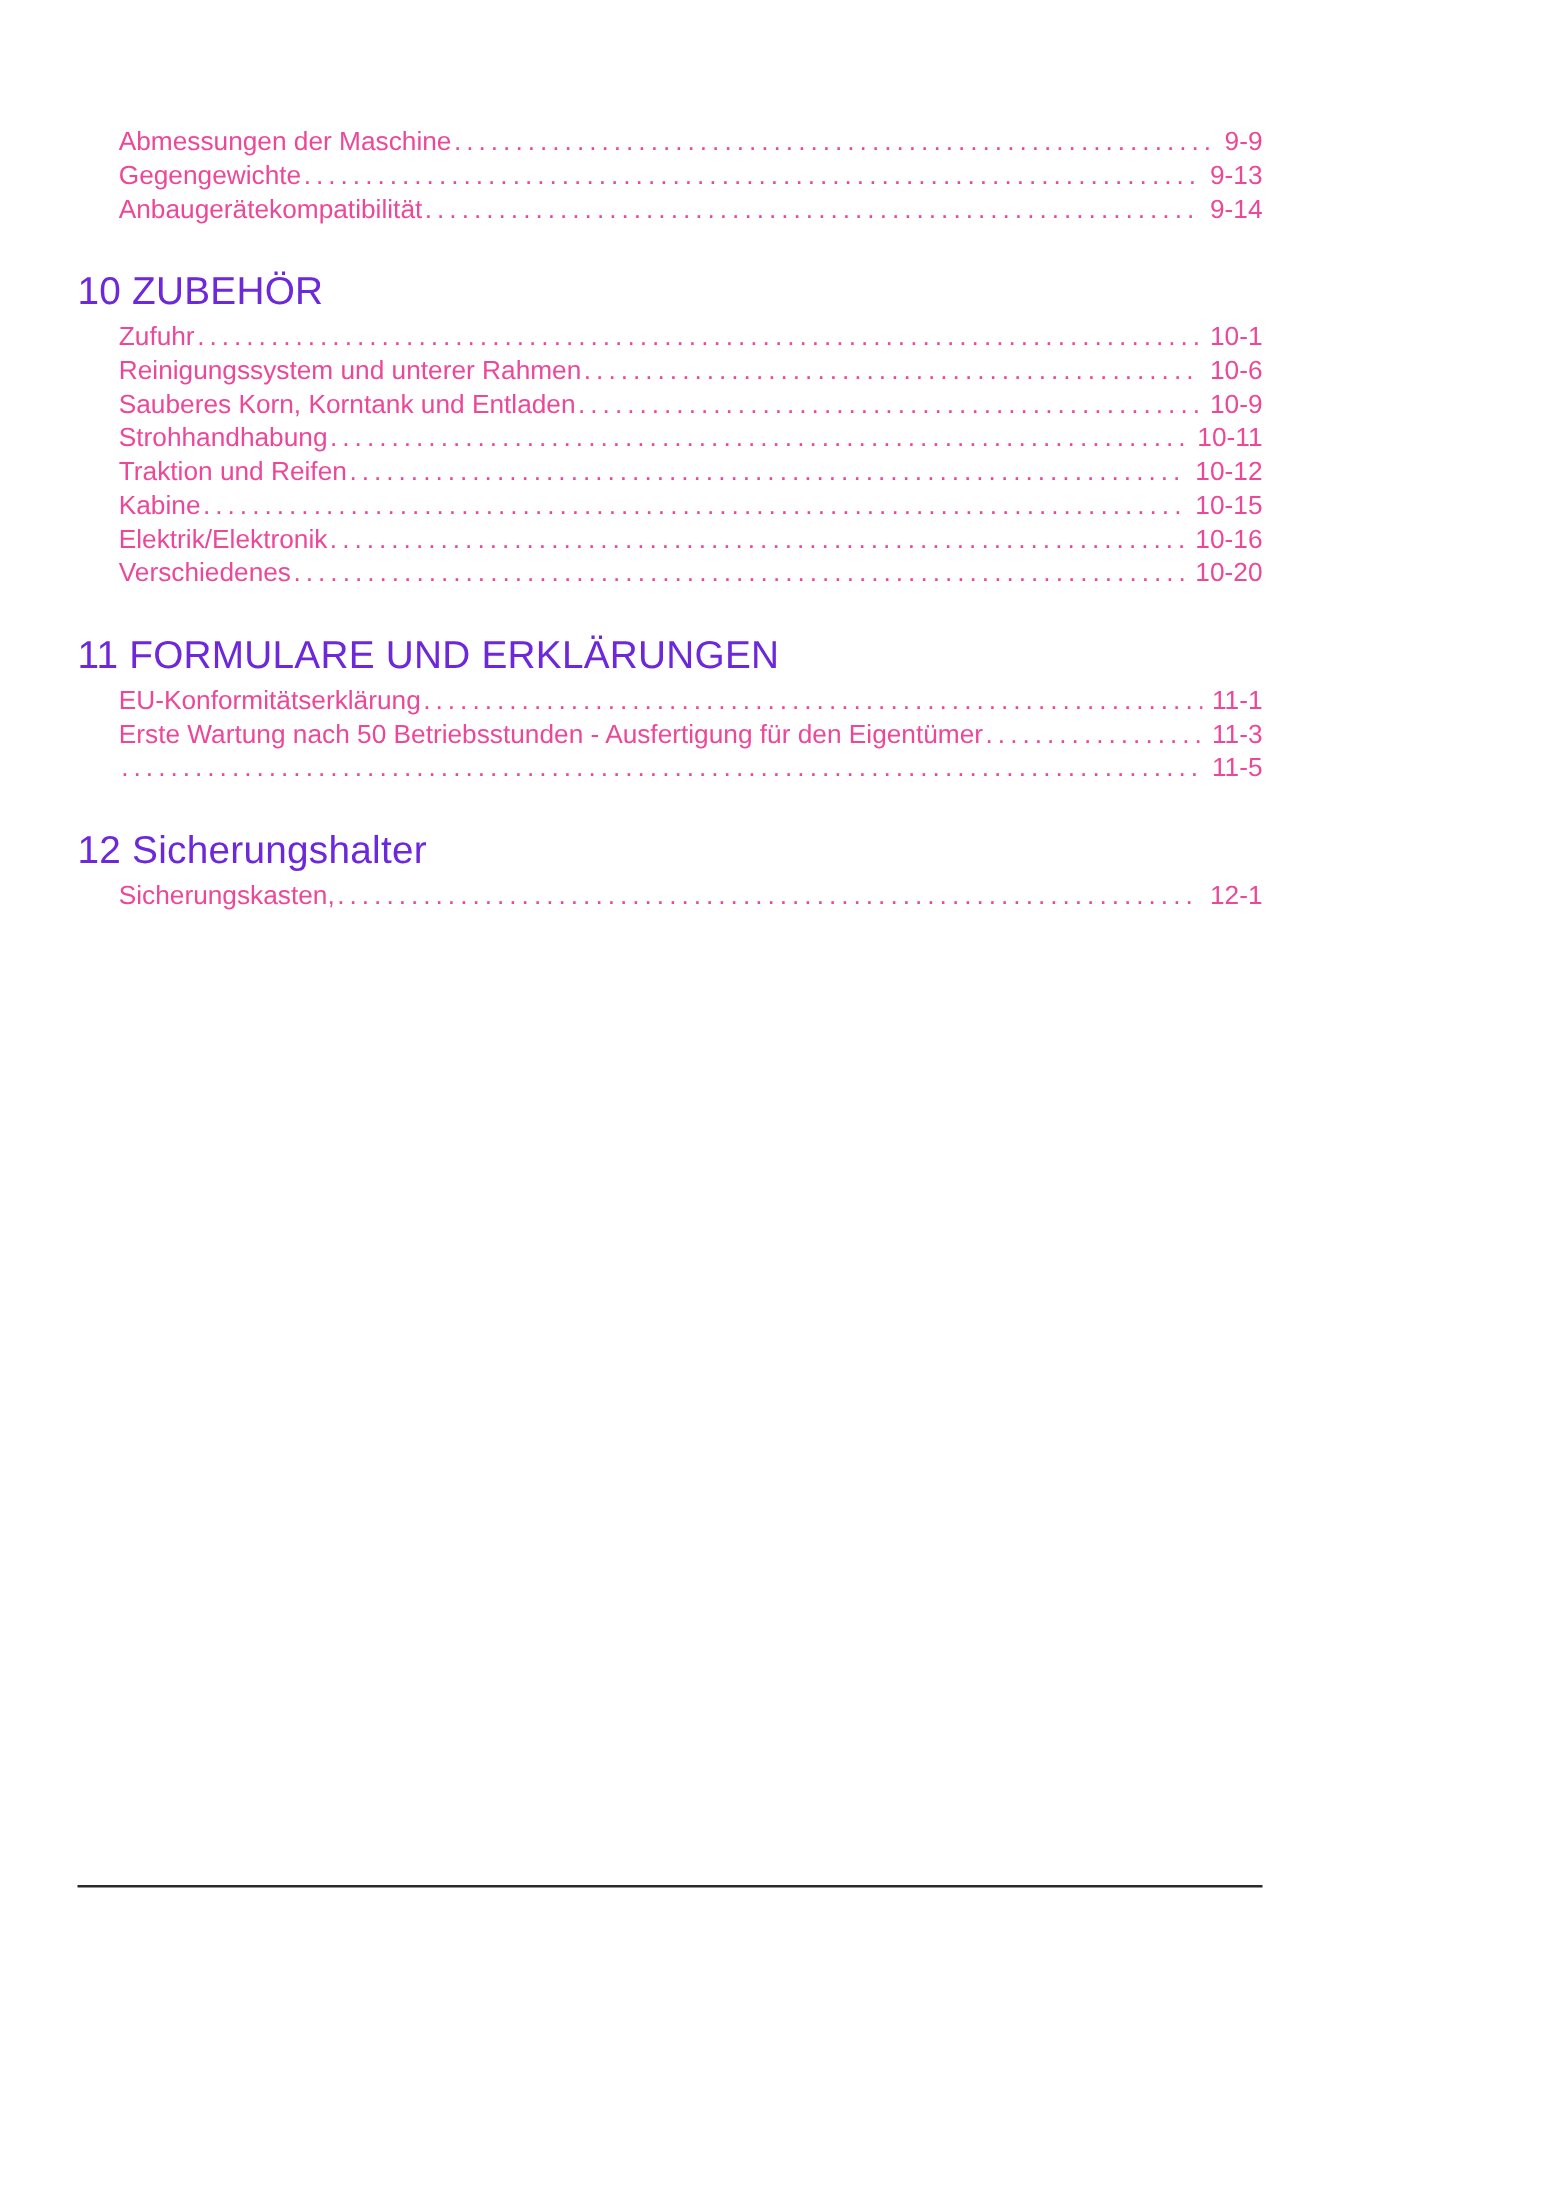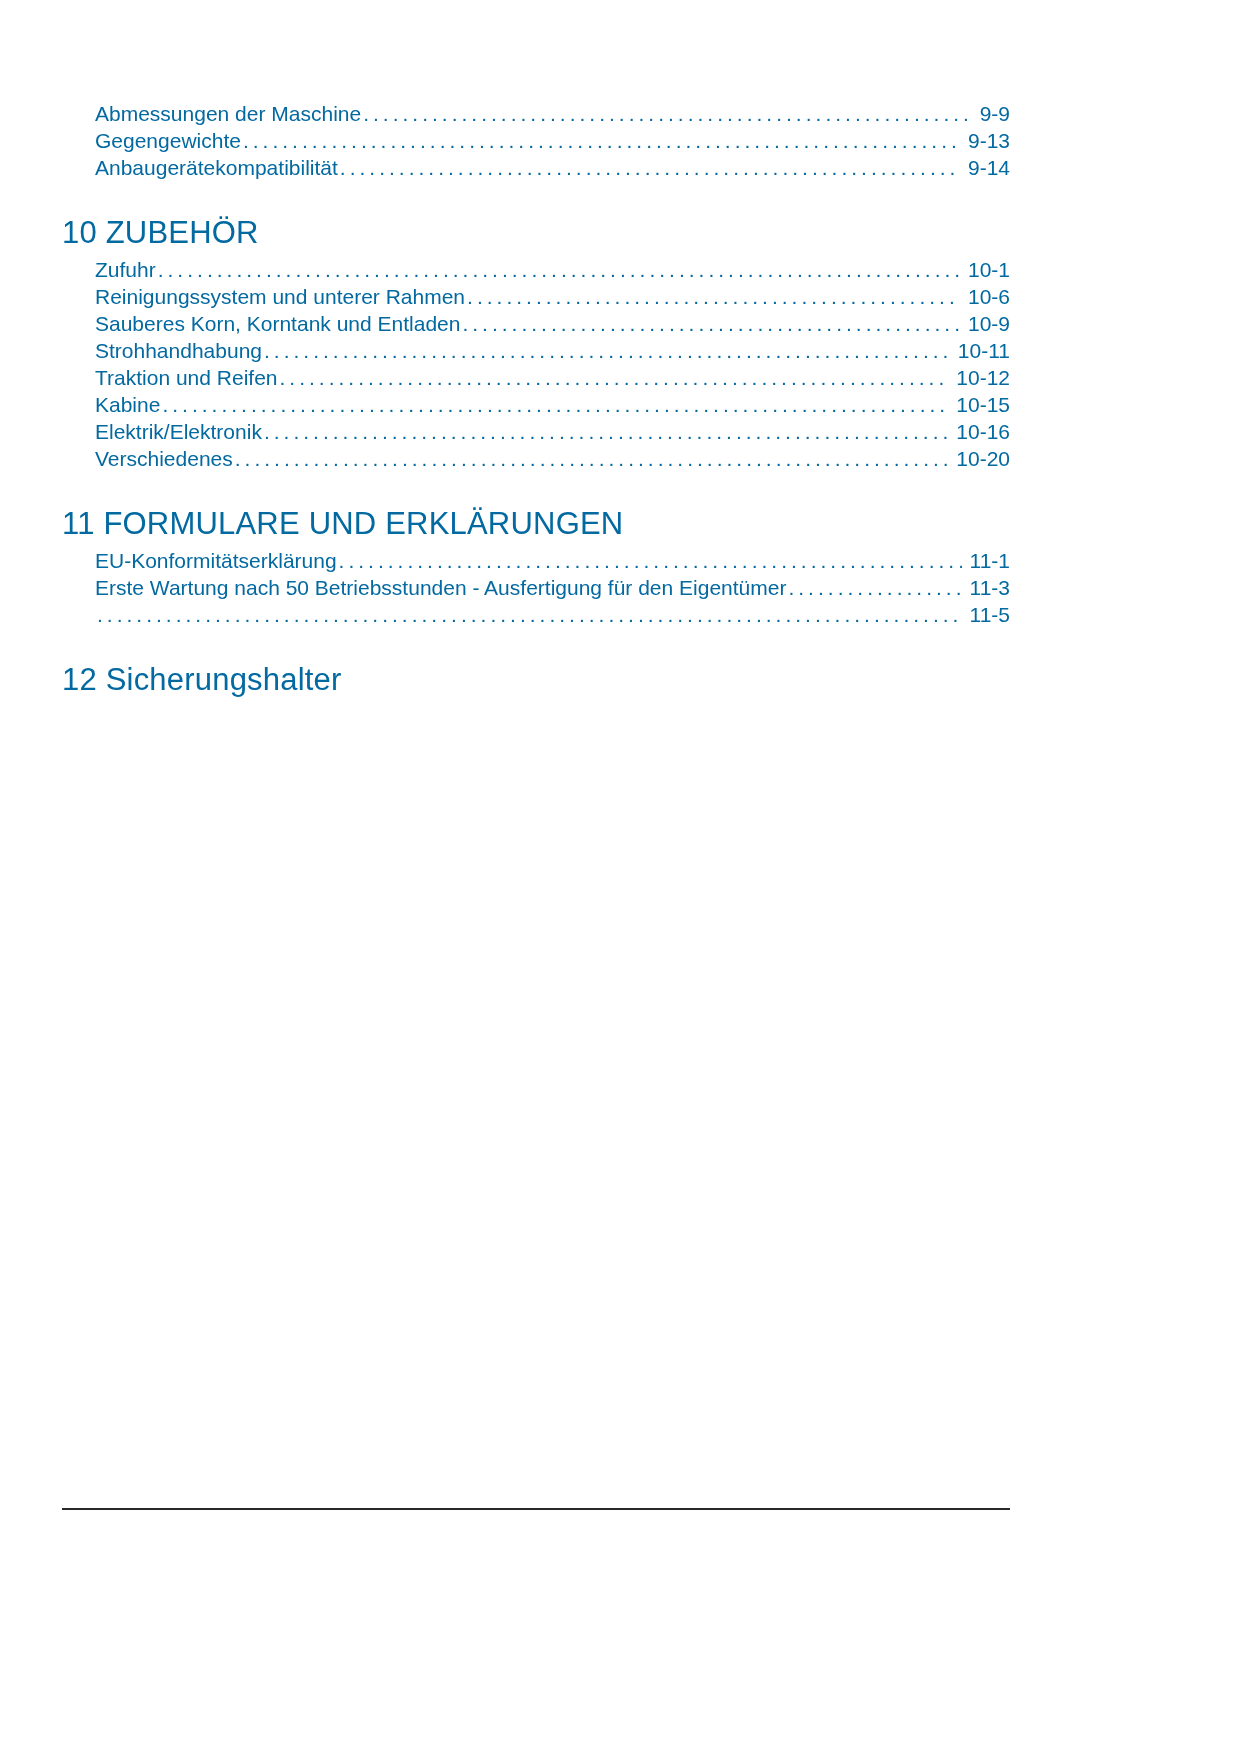--- a/index.html
+++ b/index.html
@@ -27,34 +27,34 @@
     top: 100px;
     width: 948px;
   }
   .toc-section {
     margin: 0;
   }
   .toc-heading {
     font-size: 31px;
     line-height: 36px;
     font-weight: 400;
-    color: #0369a1;
+    color: #6d28d9;
     margin-top: 34px;
     margin-bottom: 5px;
     letter-spacing: 0.2px;
   }
   .toc-entries {
     margin-left: 33px;
   }
   .toc-row {
     display: flex;
     align-items: baseline;
     font-size: 21px;
     line-height: 27px;
-    color: #0369a1;
+    color: #ec4899;
   }
   .toc-title {
     white-space: nowrap;
     flex: 0 0 auto;
   }
   .dots {
     flex: 1 1 auto;
     overflow: hidden;
     white-space: nowrap;
     min-width: 12px;
@@ -165,18 +165,25 @@
         </div>
         <div class="toc-row">
           <span class="dots"></span>
           <span class="toc-page">11-5</span>
         </div>
       </div>
     </div>
 
     <div class="toc-section">
       <div class="toc-heading">12 Sicherungshalter</div>
+      <div class="toc-entries">
+        <div class="toc-row">
+          <span class="toc-title">Sicherungskasten,</span>
+          <span class="dots"></span>
+          <span class="toc-page">12-1</span>
+        </div>
+      </div>
     </div>
 
   </div>
 
   <div class="footer-rule"></div>
 </div>
 
 </body></html>

